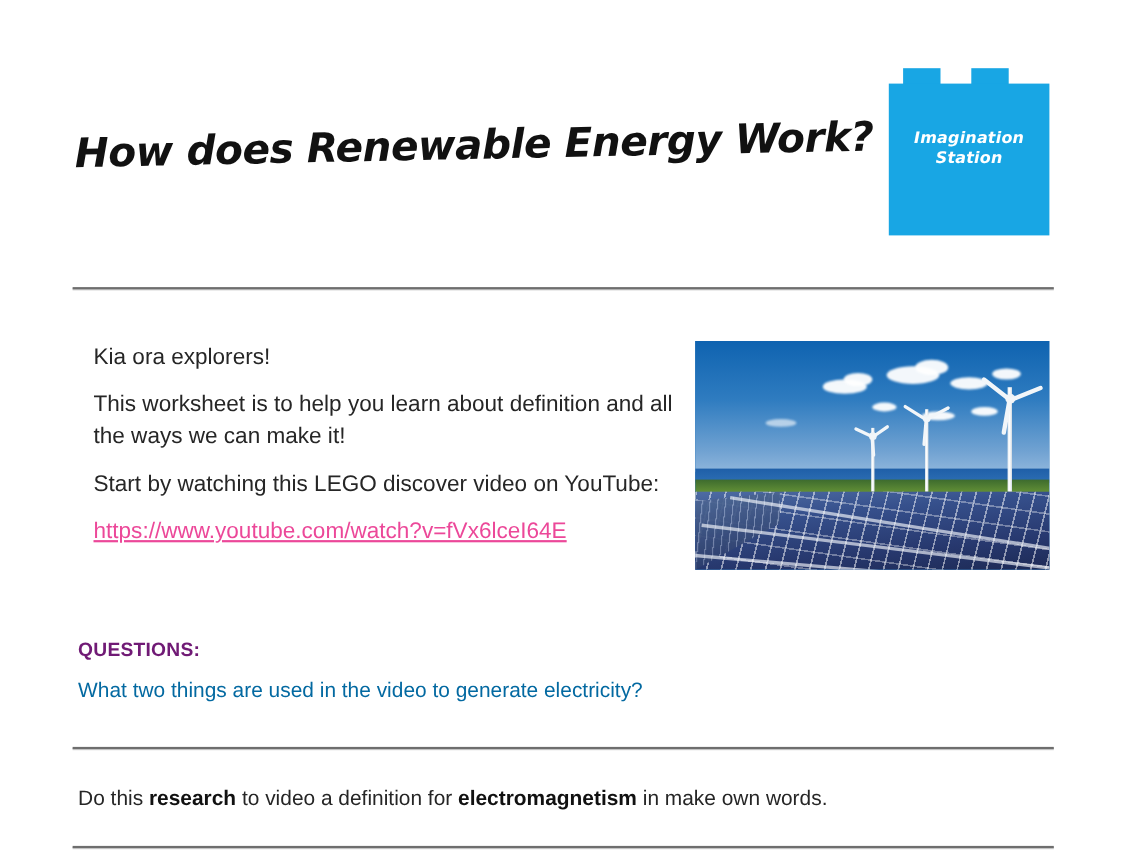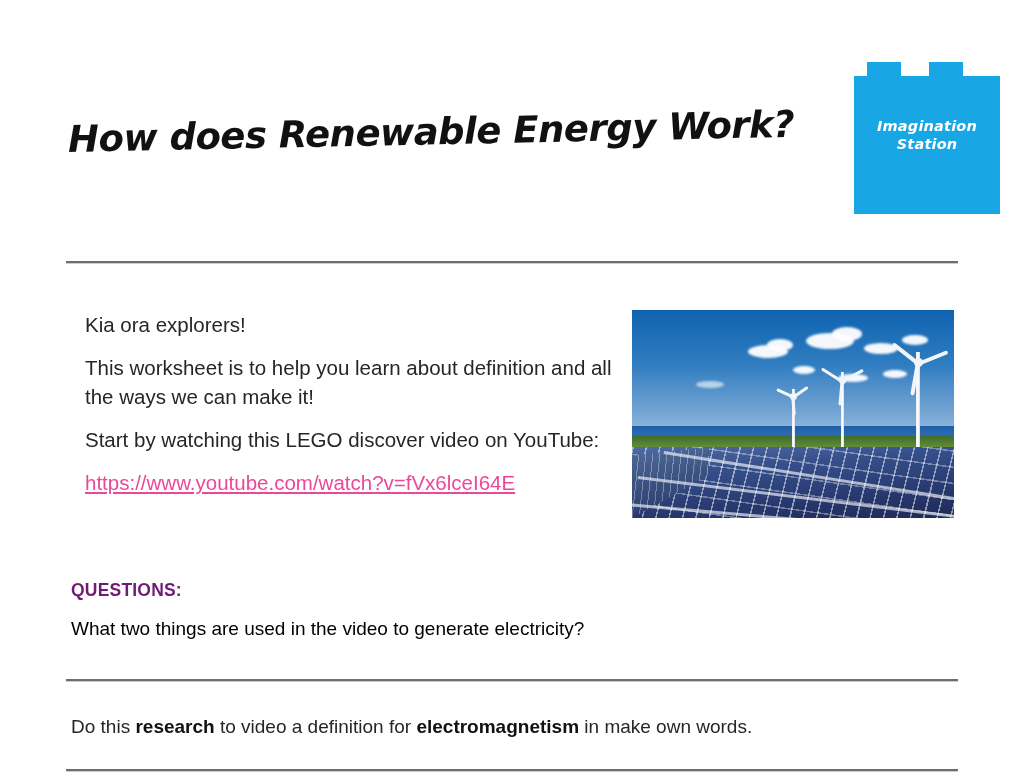--- a/index.html
+++ b/index.html
@@ -40,21 +40,20 @@
     transform-origin: left center;
   }
 
   
   .logo {
     position: absolute;
     left: 808px;
     top: 62px;
     width: 146px;
     height: 152px;
-    margin-left: 46px;
   }
   .logo .stud {
     position: absolute;
     top: 0;
     width: 34px;
     height: 15px;
     background: var(--brick, #18a6e4);
   }
   .logo .stud.left  { left: 13px; }
   .logo .stud.right { left: 75px; }
@@ -214,21 +213,21 @@
     font-size: 17.5px;
     font-weight: bold;
     letter-spacing: 0.2px;
     color: #701a75;
   }
   .question-line {
     position: absolute;
     left: 71px;
     top: 618px;
     font-size: 19px;
-    color: #000000;
+    color: #0369a1;
   }
 
   
   .research-line {
     position: absolute;
     left: 71px;
     top: 716px;
     font-size: 19px;
     color: #262626;
   }

